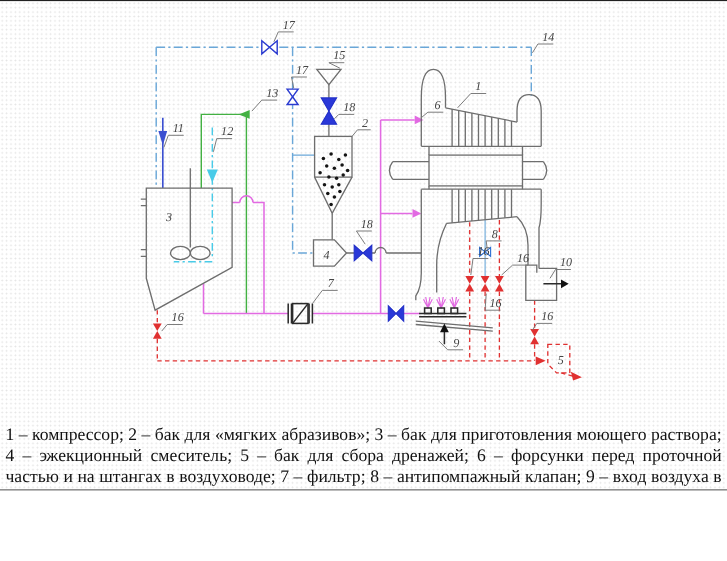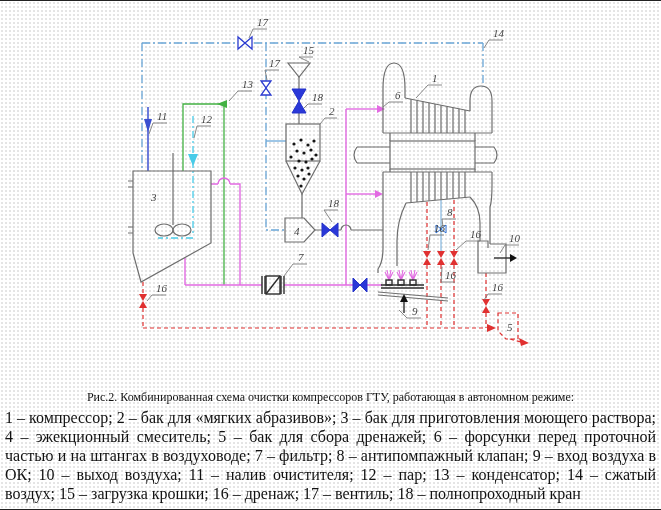--- a/index.html
+++ b/index.html
@@ -1,18 +1,18 @@
 <!DOCTYPE html>
 <html><head>
 <meta charset="utf-8">
 <style>
   html,body{margin:0;padding:0;}
   .page{
     position:relative;
-    width:661px;height:510px;
+    width:661px;height:446px;
     background:#fff;
     background-image:radial-gradient(circle,#e4e4e4 0.7px,transparent 0.9px);
     background-size:4px 4px;
     border-top:1px solid #222;
     border-bottom:1px solid #222;
     box-sizing:border-box;
     font-family:"Liberation Serif",serif;
     overflow:hidden;
   }
   svg.diagram{display:block;}
@@ -284,16 +284,15 @@
         <text x="492" y="290">16</text>
         <polyline points="519,244 505,244 500,252" class="leader"></polyline>
         <text x="509" y="241">10</text>
         <polyline points="421,317 407,317 399,309" class="leader"></polyline>
         <text x="412" y="314">9</text>
         <text x="507" y="330" fill="#e03030">5</text>
       </g>
   </svg>
 
   <div class="caption">
-    <div class="caption-title">Рис.2. Комбинированная схема очистки компрессоров ГТУ, работающая в автономном режиме:</div>
     <div class="caption-legend">1 – компрессор; 2 – бак для «мягких абразивов»; 3 – бак для приготовления моющего раствора; 4 – эжекционный смеситель; 5 – бак для сбора дренажей; 6 – форсунки перед проточной частью и на штангах в воздуховоде; 7 – фильтр; 8 – антипомпажный клапан; 9 – вход воздуха в ОК; 10 – выход воздуха; 11 – налив очистителя; 12 – пар; 13 – конденсатор; 14 – сжатый воздух; 15 – загрузка крошки; 16 – дренаж; 17 – вентиль; 18 – полнопроходный кран</div>
   </div>
 </div>
 
 </body></html>

